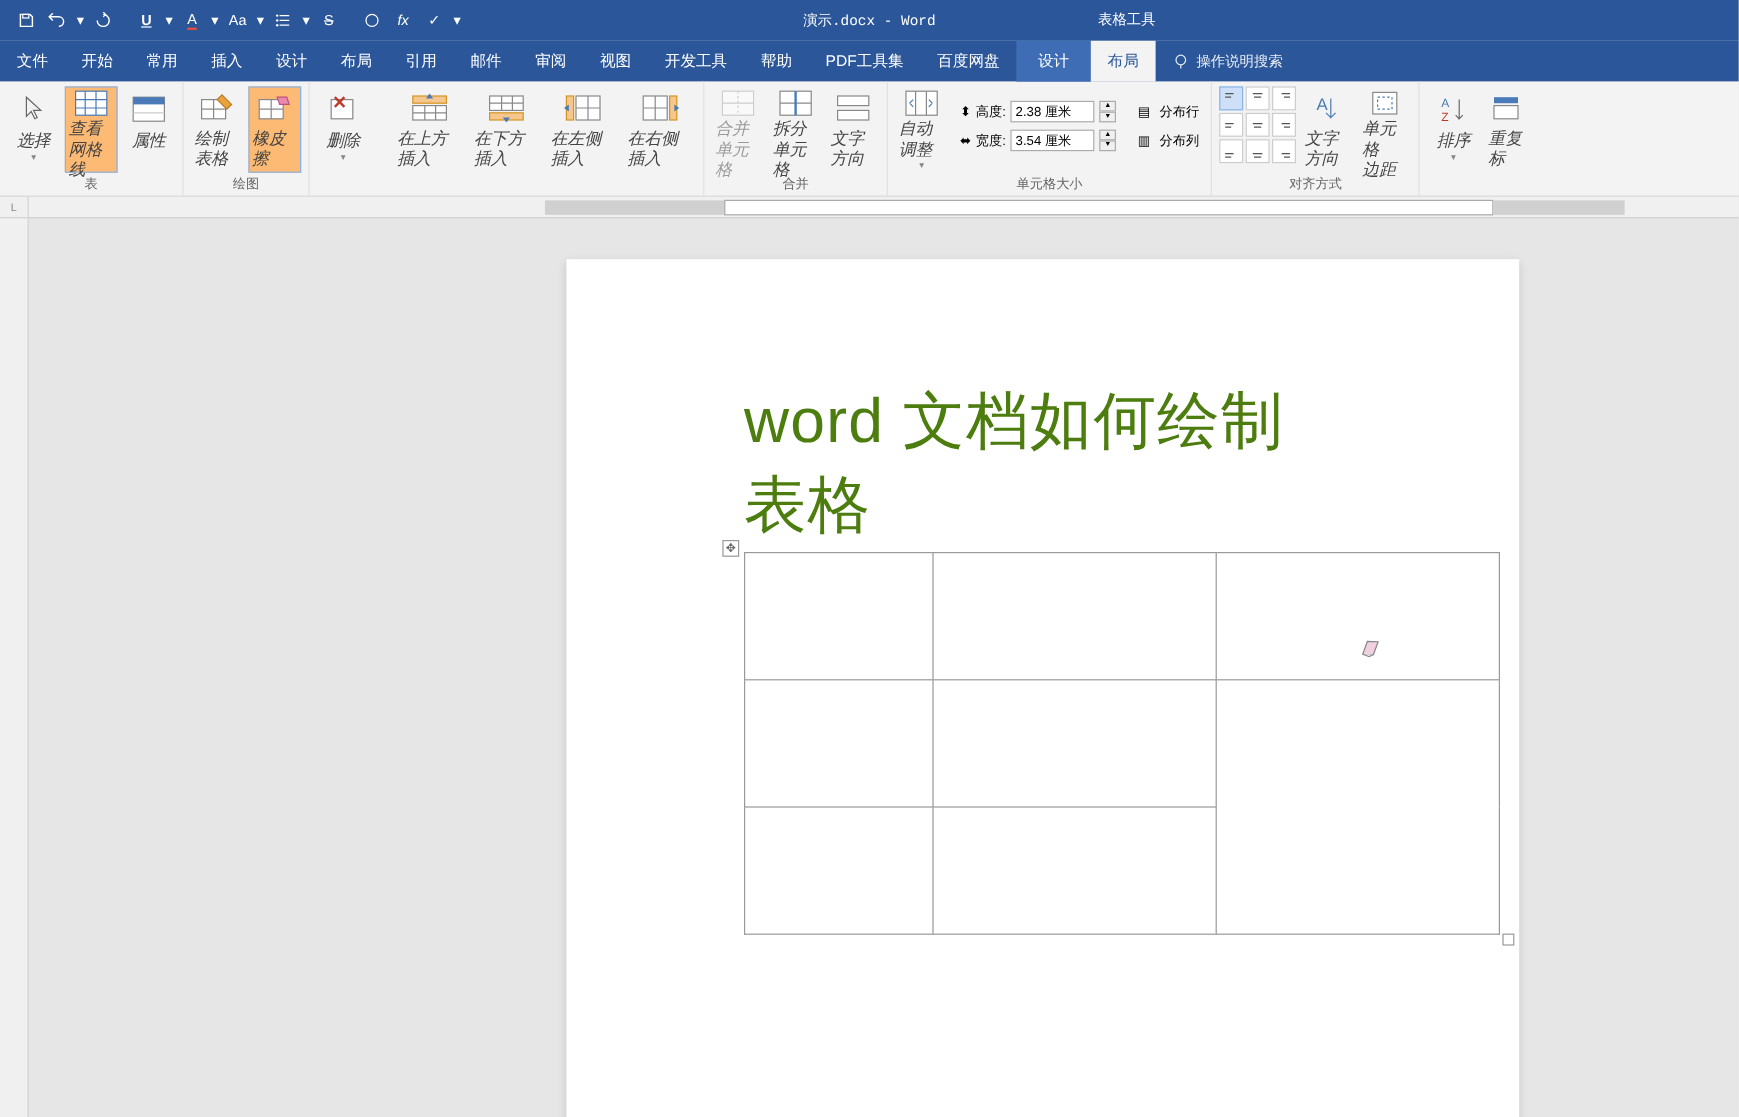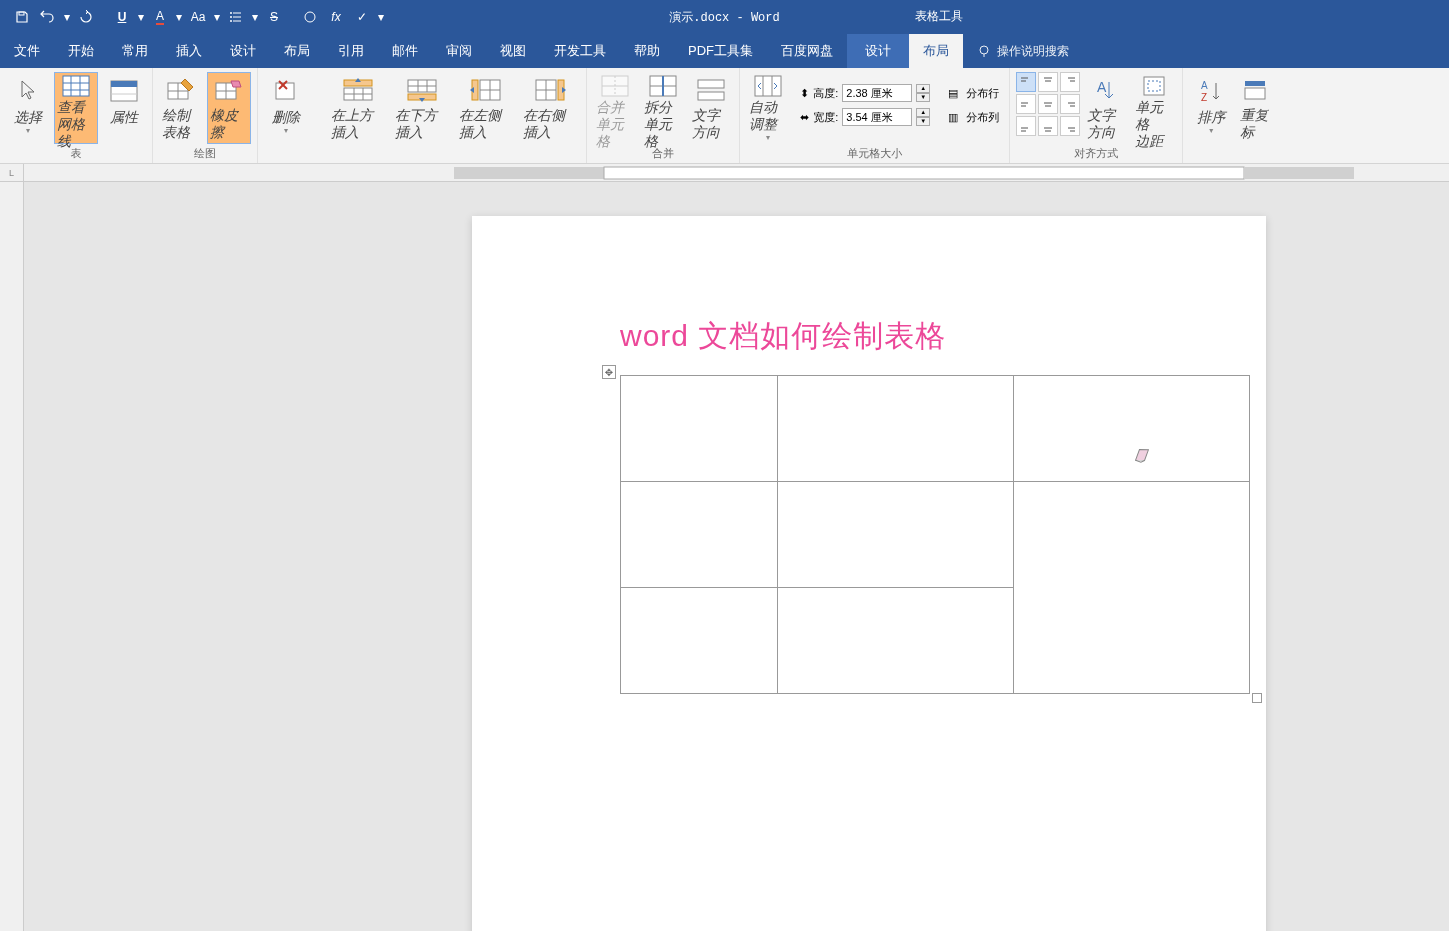--- a/index.html
+++ b/index.html
@@ -46,21 +46,21 @@
 
 
 .workspace { display: flex; height: calc(931px - 34px - 34px - 96px); }
 .vruler-corner { width: 24px; height: 18px; background: #f0f0f0; border-right: 1px solid #ccc; border-bottom: 1px solid #ccc; display:flex;align-items:center;justify-content:center;font-size:9px;color:#888;}
 .vruler { width: 24px; background: #f0f0f0; border-right: 1px solid #ccc; }
 .doc-area { flex: 1; display: flex; flex-direction: column; background: #e6e6e6; }
 .hruler { height: 18px; background: #f0f0f0; border-bottom: 1px solid #ccc; display: flex; align-items: center; font-size: 8px; color: #888; padding-left: 430px; }
 .canvas { flex: 1; position: relative; overflow: hidden; }
 .page { position: absolute; left: 448px; top: 34px; width: 794px; background: white; box-shadow: 0 2px 8px rgba(0,0,0,0.15); height: 900px;}
 .page-content { padding: 100px 148px 0 148px; }
-.doc-heading { font-size: 30px; color: #ec4899; font-weight: 300; margin-bottom: 18px; letter-spacing: 1px; }
+.doc-heading { font-size: 52px; color: #4d7c0f; font-weight: 300; margin-bottom: 4px; letter-spacing: 1px; }
 .doc-table { border-collapse: collapse; width: 630px; }
 .doc-table td { border: 1px solid #999; height: 106px; }
 .doc-table td.wide { width: 237px; }
 .doc-table td.narrow { width: 157px; }
 .table-handle { position: absolute; width: 14px; height: 14px; border: 1px solid #999; background: white; display: flex; align-items: center; justify-content: center; font-size: 10px; color: #666; cursor: move; }
 .eraser-cursor { position: absolute; font-size: 18px; transform: rotate(-25deg); }
 
 svg { display: block; }
 </style>
 </head>

